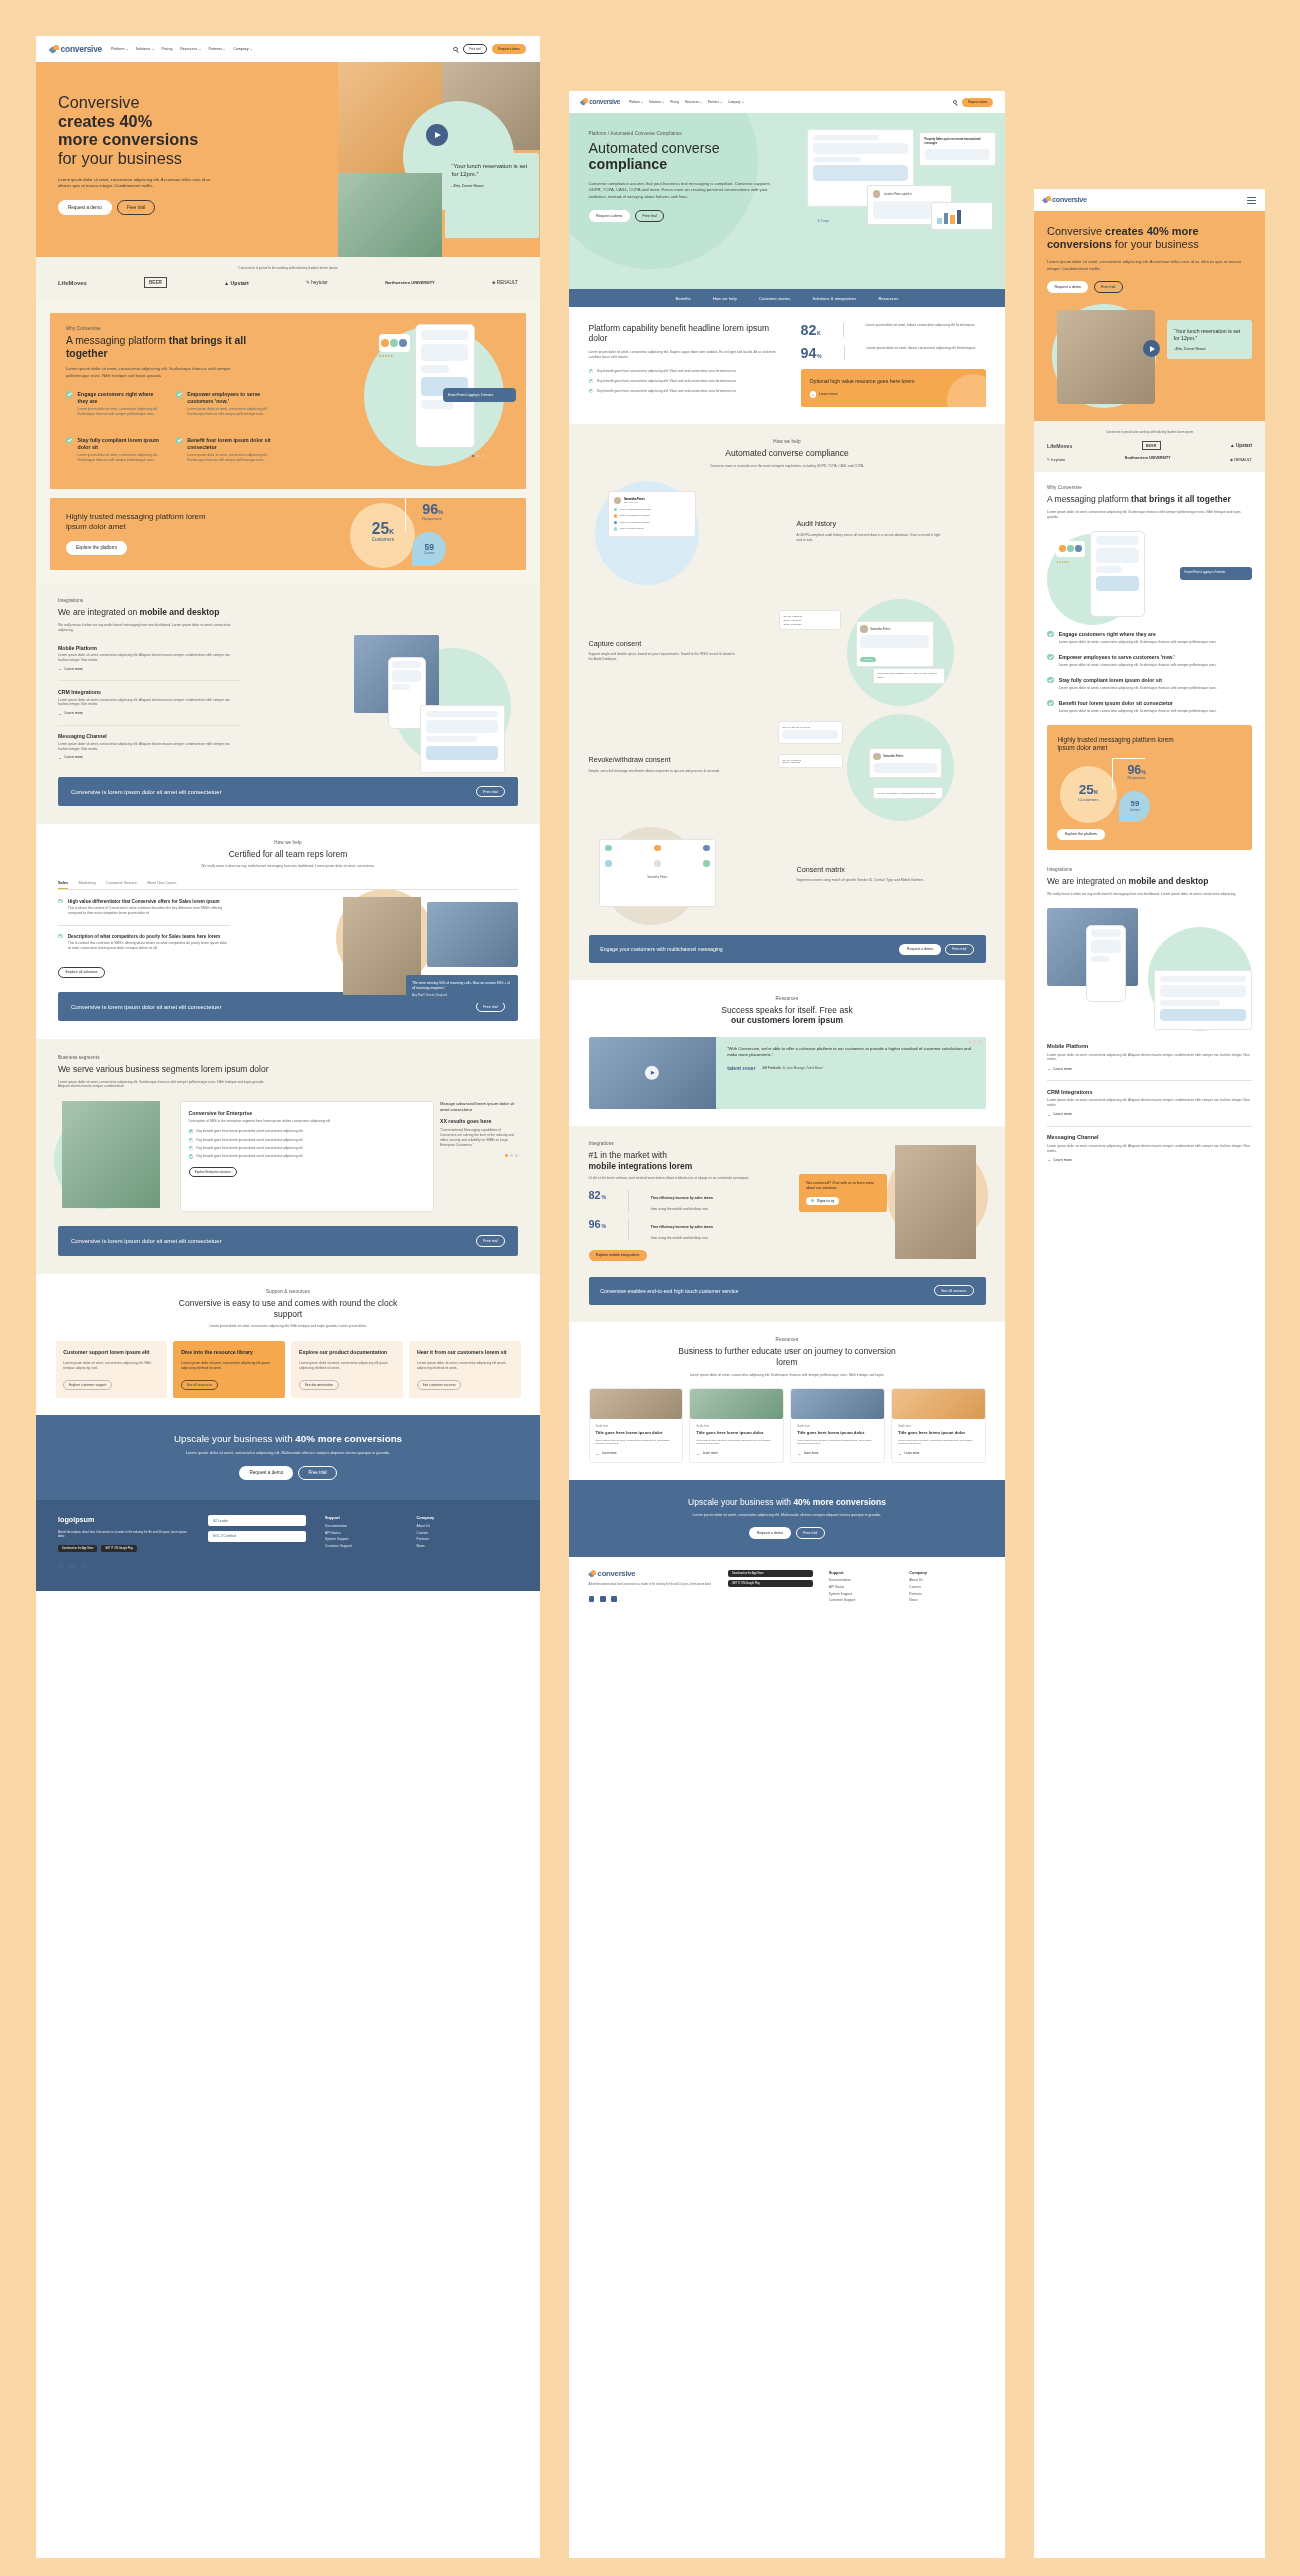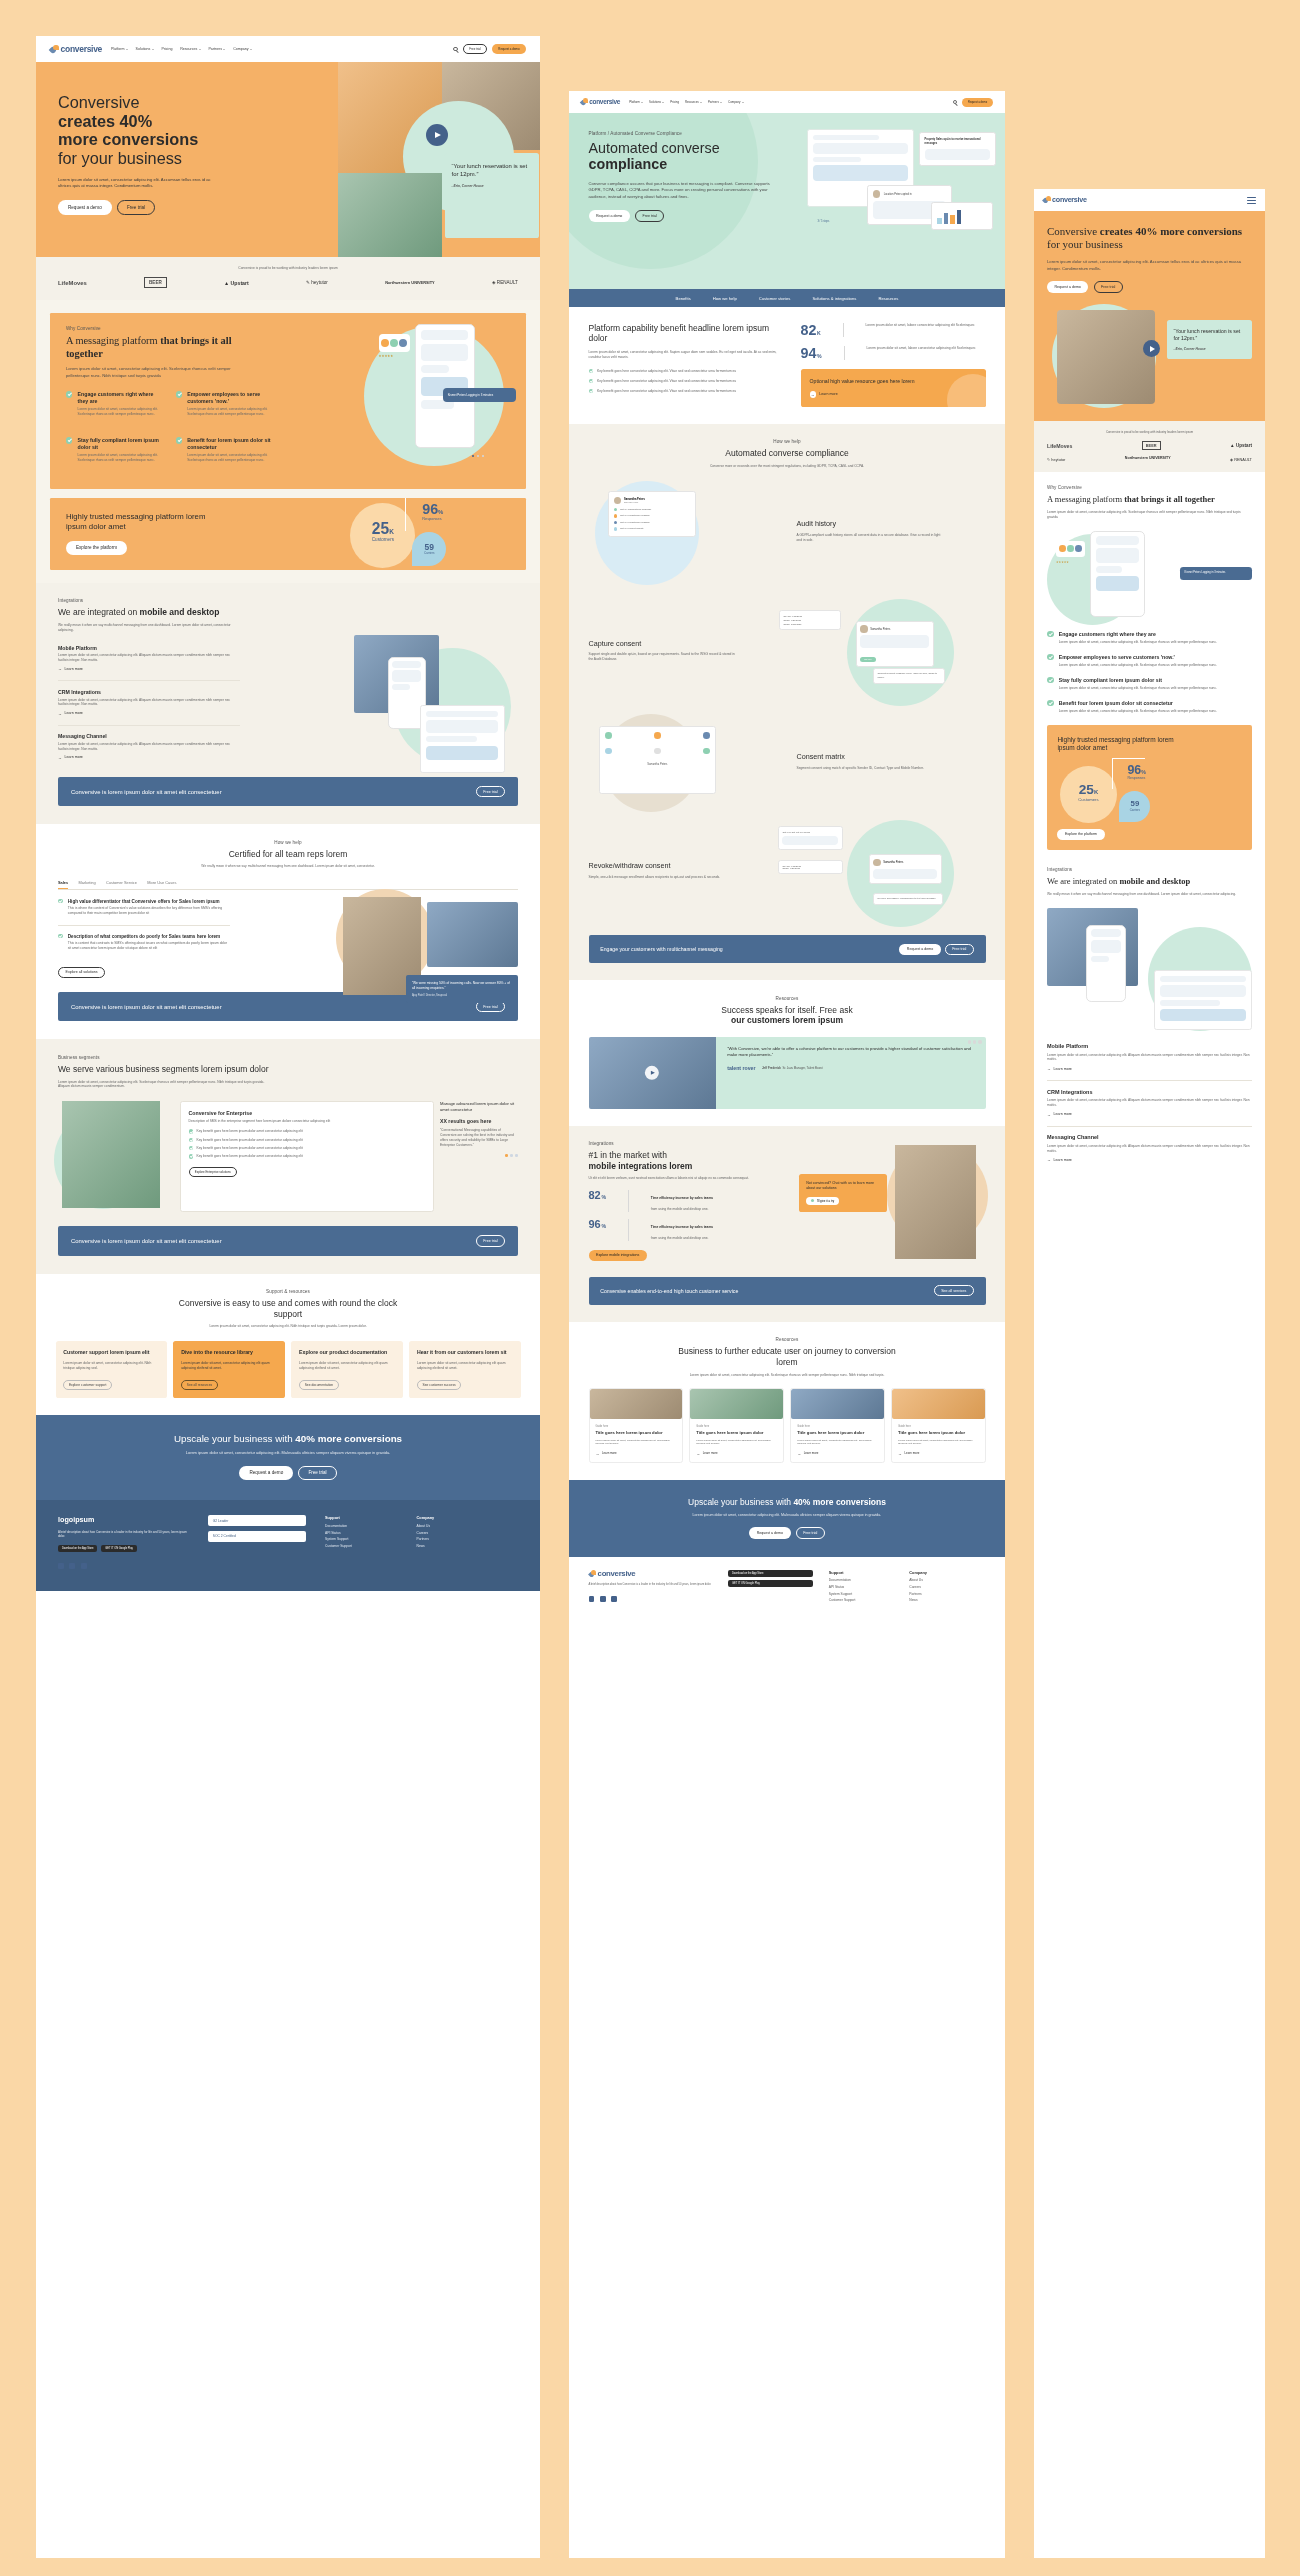--- a/index.html
+++ b/index.html
@@ -21,21 +21,21 @@
   
   .orange { background: #f5b167; }
   .mint   { background: #cdeadd; }
   .cream  { background: #f4f1e9; }
   .navy   { background: #4a6b92; }
   .white  { background: #ffffff; }
 
   .eyebrow { font-size: 4.6px; color: #555; letter-spacing: 0.1px; margin-bottom: 3.9px; }
   .h1 { font-size: 16.3px; line-height: 1.15; color: #2c2c2c; font-weight: 400; }
   .h1 b { font-weight: 700; }
-  .h2 { font-size: 10.4px; line-height: 1.2; color: #2c2c2c; font-weight: 400; font-family: Liberation Serif, serif; }
+  .h2 { font-size: 10.4px; line-height: 1.2; color: #2c2c2c; font-weight: 400; }
   .h2 b { font-weight: 700; }
   .h3 { font-size: 7.8px; line-height: 1.25; color: #2c2c2c; font-weight: 400; }
   .h3 b { font-weight: 700; }
   .body { font-size: 4.2px; line-height: 1.55; color: #4a4a4a; }
   .tiny { font-size: 3.3px; line-height: 1.5; color: #666; }
 
   .btn {
     display: inline-flex; align-items: center; justify-content: center;
     border-radius: 65px; font-size: 4.6px; padding: 3.9px 9px;
     background: #fff; color: #2c2c2c; border: 0.7px solid transparent; white-space: nowrap;
@@ -750,67 +750,67 @@
             <div class="bubble" style="height:13px;margin-bottom:3.3px;"></div>
             <span style="font-size:2.3px;background:#8ed0b2;color:#fff;border-radius:6.5px;padding:1.3px 3.9px;display:inline-block;">START</span>
           </div>
           <div class="card" style="position:absolute;left:121px;top:69px;width:72px;border:0.7px solid #e4e4e4;padding:3.9px;">
             <div class="tiny" style="font-size:2.3px;">Consent Request Message: Reply HELP for help, STOP to cancel.</div>
           </div>
         </div>
       </div>
 
       <div style="display:flex;align-items:center;gap:13px;margin-top:11.7px;">
+        <div style="width:150px;">
+          <div style="font-size:7.2px;color:#2c2c2c;margin-bottom:4.6px;">Revoke/withdraw consent</div>
+          <div class="tiny">Simple, one-click message enrollment allows recipients to opt-out and process &amp; seconds.</div>
+        </div>
+        <div style="position:relative;width:215px;height:101px;">
+          <div class="blob" style="right:13px;top:0;width:107px;height:107px;background:#cdeadd;"></div>
+          <div class="card" style="position:absolute;left:26px;top:6.5px;width:65px;border:0.7px solid #e4e4e4;padding:3.9px;">
+            <div style="font-size:2.3px;color:#666;">Opt-in &amp; Opt-out Keywords</div>
+            <div class="bubble" style="height:9px;margin-top:2.6px;"></div>
+          </div>
+          <div class="card" style="position:absolute;left:26px;top:40px;width:65px;border:0.7px solid #e4e4e4;padding:3.9px;">
+            <div style="font-size:2.3px;color:#666;">START: 9/18/2021</div>
+            <div style="font-size:2.3px;color:#666;">STOP: 9/20/2021</div>
+          </div>
+          <div class="card" style="position:absolute;left:117px;top:34px;width:73px;border:0.7px solid #e4e4e4;padding:3.9px;">
+            <div style="display:flex;gap:2.6px;align-items:center;margin-bottom:2.6px;">
+              <i style="width:7.2px;height:7.2px;border-radius:50%;background:#c9b79d;display:block;"></i>
+              <span style="font-size:2.6px;">Samantha Peters</span>
+            </div>
+            <div class="bubble" style="height:10.4px;"></div>
+          </div>
+          <div class="card" style="position:absolute;left:121px;top:73px;width:70px;border:0.7px solid #e4e4e4;padding:3.3px;">
+            <div class="tiny" style="font-size:2.3px;">You have successfully unsubscribed to text offer message</div>
+          </div>
+        </div>
+      </div>
+
+      <div style="display:flex;align-items:center;gap:13px;margin-top:11.7px;">
         <div style="position:relative;width:195px;height:94px;">
           <div class="blob" style="left:13px;top:0;width:98px;height:98px;background:#e7dfd0;"></div>
           <div class="card" style="position:absolute;left:10.4px;top:11.7px;width:117px;height:68px;border:0.7px solid #e4e4e4;padding:5.2px;">
             <div style="display:flex;justify-content:space-between;margin-bottom:9px;">
               <i style="width:6.5px;height:6.5px;border-radius:50%;background:#8ed0b2;display:block;"></i>
               <i style="width:6.5px;height:6.5px;border-radius:50%;background:#f5a84e;display:block;"></i>
               <i style="width:6.5px;height:6.5px;border-radius:50%;background:#6a8ab0;display:block;"></i>
             </div>
             <div style="display:flex;justify-content:space-between;margin-bottom:9px;">
               <i style="width:6.5px;height:6.5px;border-radius:50%;background:#a9d4e4;display:block;"></i>
               <i style="width:6.5px;height:6.5px;border-radius:50%;background:#e0e0e0;display:block;"></i>
               <i style="width:6.5px;height:6.5px;border-radius:50%;background:#8ed0b2;display:block;"></i>
             </div>
             <div style="font-size:2.6px;color:#555;text-align:center;">Samantha Peters</div>
           </div>
         </div>
         <div style="width:150px;">
           <div style="font-size:7.2px;color:#2c2c2c;margin-bottom:4.6px;">Consent matrix</div>
           <div class="tiny">Segment consent using match of specific Sender ID, Contact Type and Mobile Number.</div>
-        </div>
-      </div>
-
-      <div style="display:flex;align-items:center;gap:13px;margin-top:11.7px;">
-        <div style="width:150px;">
-          <div style="font-size:7.2px;color:#2c2c2c;margin-bottom:4.6px;">Revoke/withdraw consent</div>
-          <div class="tiny">Simple, one-click message enrollment allows recipients to opt-out and process &amp; seconds.</div>
-        </div>
-        <div style="position:relative;width:215px;height:101px;">
-          <div class="blob" style="right:13px;top:0;width:107px;height:107px;background:#cdeadd;"></div>
-          <div class="card" style="position:absolute;left:26px;top:6.5px;width:65px;border:0.7px solid #e4e4e4;padding:3.9px;">
-            <div style="font-size:2.3px;color:#666;">Opt-in &amp; Opt-out Keywords</div>
-            <div class="bubble" style="height:9px;margin-top:2.6px;"></div>
-          </div>
-          <div class="card" style="position:absolute;left:26px;top:40px;width:65px;border:0.7px solid #e4e4e4;padding:3.9px;">
-            <div style="font-size:2.3px;color:#666;">START: 9/18/2021</div>
-            <div style="font-size:2.3px;color:#666;">STOP: 9/20/2021</div>
-          </div>
-          <div class="card" style="position:absolute;left:117px;top:34px;width:73px;border:0.7px solid #e4e4e4;padding:3.9px;">
-            <div style="display:flex;gap:2.6px;align-items:center;margin-bottom:2.6px;">
-              <i style="width:7.2px;height:7.2px;border-radius:50%;background:#c9b79d;display:block;"></i>
-              <span style="font-size:2.6px;">Samantha Peters</span>
-            </div>
-            <div class="bubble" style="height:10.4px;"></div>
-          </div>
-          <div class="card" style="position:absolute;left:121px;top:73px;width:70px;border:0.7px solid #e4e4e4;padding:3.3px;">
-            <div class="tiny" style="font-size:2.3px;">You have successfully unsubscribed to text offer message</div>
-          </div>
         </div>
       </div>
 
       <div class="navy" style="border-radius:2px;padding:8.5px 11.7px;display:flex;align-items:center;justify-content:space-between;margin-top:14.3px;">
         <span style="color:#fff;font-size:5.2px;">Engage your customers with multichannel messaging</span>
         <span style="display:flex;gap:3.9px;">
           <span class="btn sm">Request a demo</span>
           <span class="btn ghost-w sm">Free trial</span>
         </span>
       </div>

